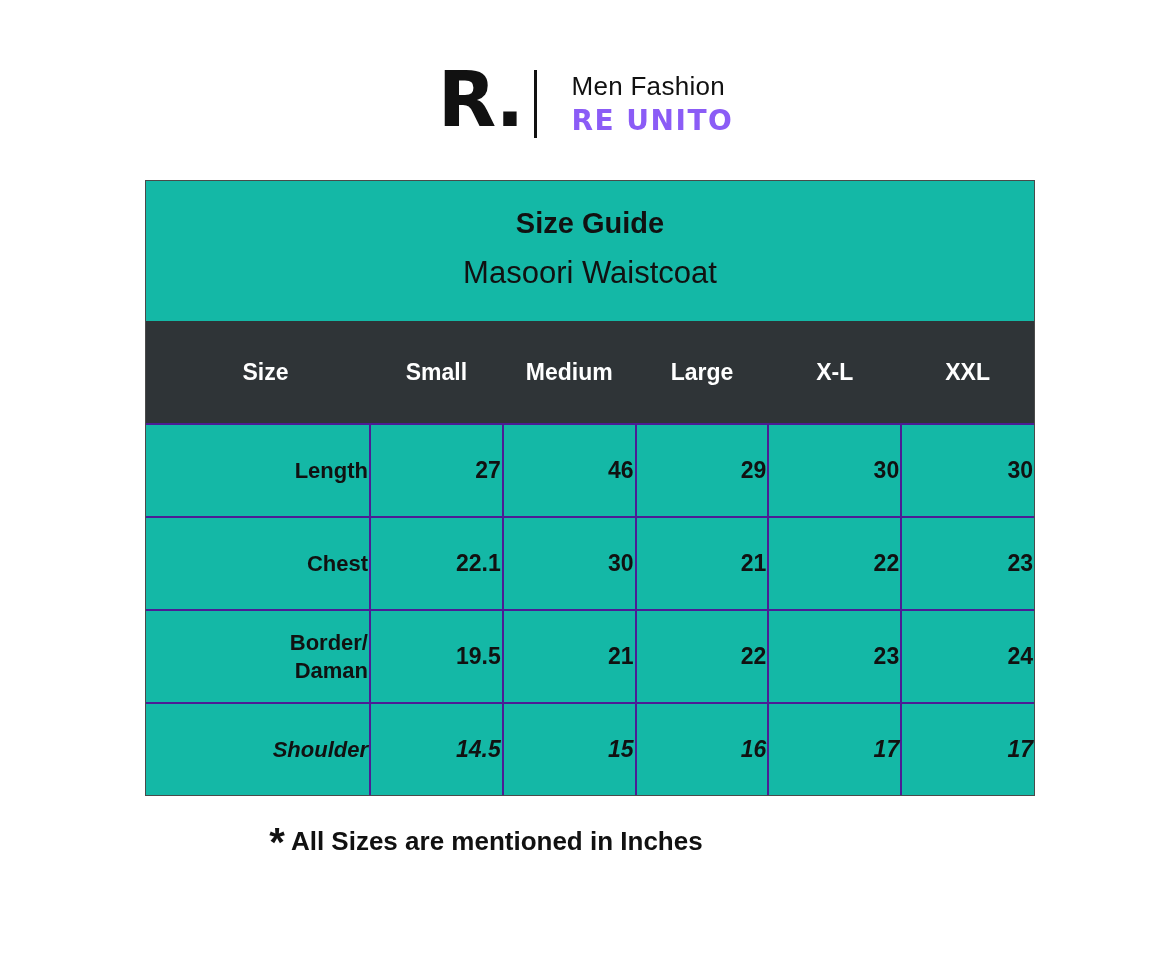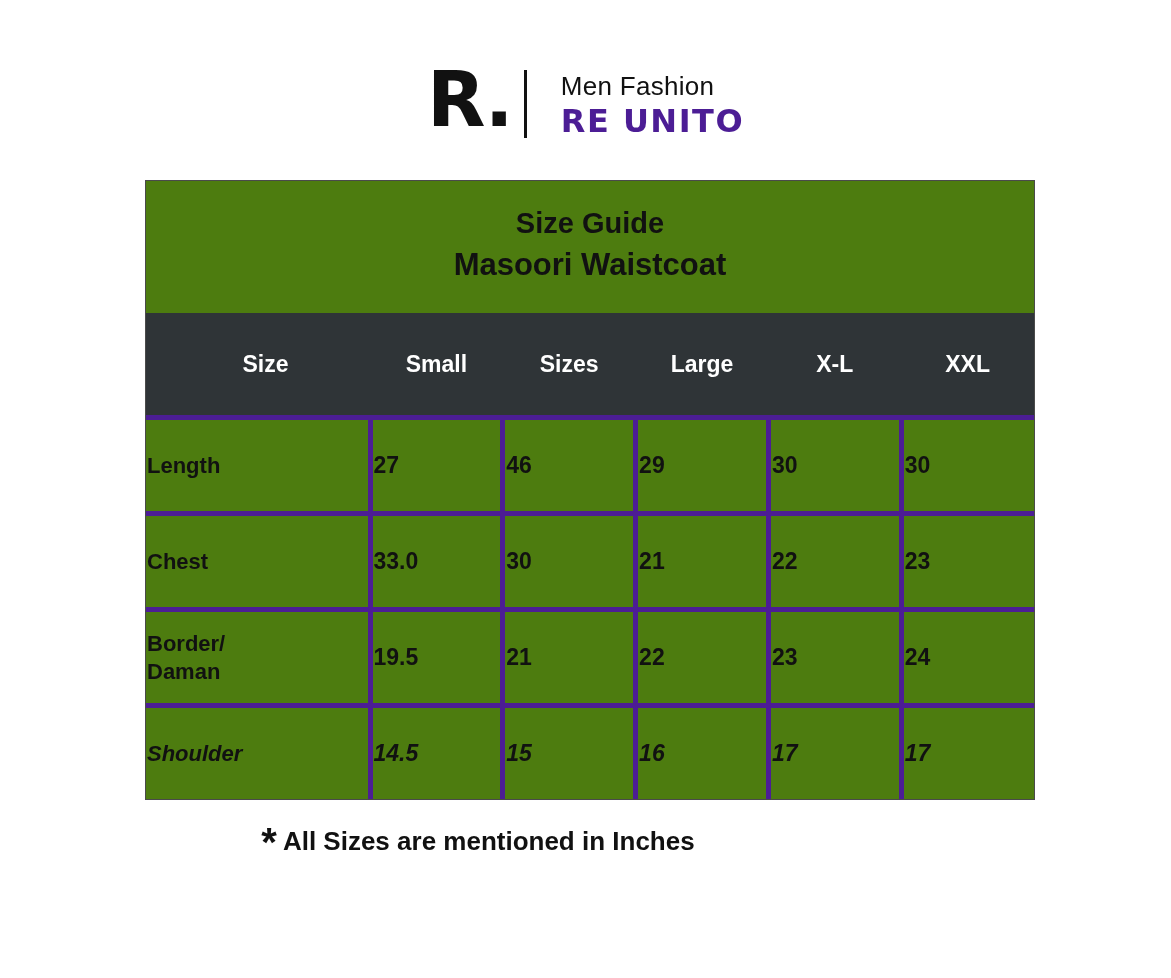--- a/index.html
+++ b/index.html
@@ -54,53 +54,54 @@
     margin-left: 20px;
   }
   .logo-line1 {
     font-size: 26px;
     font-weight: normal;
     line-height: 34px;
     color: #111111;
     letter-spacing: 0.3px;
   }
   .logo-line2 {
-    font-size: 32px;
+    font-size: 28px;
     font-weight: bold;
     line-height: 36px;
-    color: #4c1d95;
+    color: #8b5cf6;
     letter-spacing: 1.5px;
     font-family: "DejaVu Sans", sans-serif;
   }
 
   
   .size-card {
     position: absolute;
     left: 145px;
     top: 180px;
     width: 890px;
     border: 1px solid #4a4a4a;
     box-sizing: border-box;
-    background: #4d7c0f;
+    background: #14b8a6;
   }
   .card-title {
     text-align: center;
     padding: 22px 10px 26px 10px;
   }
   .card-title .t1 {
     font-size: 29px;
     font-weight: bold;
     line-height: 40px;
     color: #111111;
   }
   .card-title .t2 {
     font-size: 31px;
-    font-weight: bold;
+    font-weight: normal;
     line-height: 44px;
     color: #111111;
+    margin-top: 8px;
   }
 
   table.size-table {
     border-collapse: collapse;
     width: 100%;
     table-layout: fixed;
   }
   table.size-table thead tr {
     background: #2f3437;
   }
@@ -111,23 +112,23 @@
     height: 100px;
     text-align: center;
     vertical-align: middle;
     border: none;
   }
   table.size-table th.row-head-col {
     width: 207px;
     padding-left: 16px;
   }
   table.size-table td {
-    border: 5px solid #4c1d95;
+    border: 2px solid #4c1d95;
     height: 89px;
-    text-align: left;
+    text-align: right;
     vertical-align: middle;
     font-size: 23px;
     font-weight: bold;
     color: #111111;
   }
   table.size-table td.rowhead {
     font-size: 22px;
     font-weight: bold;
     line-height: 28px;
     border-left: none;
@@ -137,21 +138,21 @@
   }
   table.size-table tbody tr:last-child td {
     border-bottom: none;
     font-style: italic;
   }
 
   
   .footnote {
     position: absolute;
     top: 820px;
-    left: 0;
+    left: 8px;
     width: 956px;
     text-align: center;
     color: #111111;
   }
   .footnote .star {
     font-size: 40px;
     font-weight: bold;
     vertical-align: -6px;
     margin-right: 6px;
   }
@@ -178,38 +179,38 @@
   <div class="card-title">
     <div class="t1">Size Guide</div>
     <div class="t2">Masoori Waistcoat</div>
   </div>
 
   <table class="size-table">
     <thead>
       <tr>
         <th class="row-head-col">Size</th>
         <th>Small</th>
-        <th>Sizes</th>
+        <th>Medium</th>
         <th>Large</th>
         <th>X-L</th>
         <th>XXL</th>
       </tr>
     </thead>
     <tbody>
       <tr>
         <td class="rowhead">Length</td>
         <td>27</td>
         <td>46</td>
         <td>29</td>
         <td>30</td>
         <td>30</td>
       </tr>
       <tr>
         <td class="rowhead">Chest</td>
-        <td>33.0</td>
+        <td>22.1</td>
         <td>30</td>
         <td>21</td>
         <td>22</td>
         <td>23</td>
       </tr>
       <tr>
         <td class="rowhead">Border/<br>Daman</td>
         <td>19.5</td>
         <td>21</td>
         <td>22</td>

